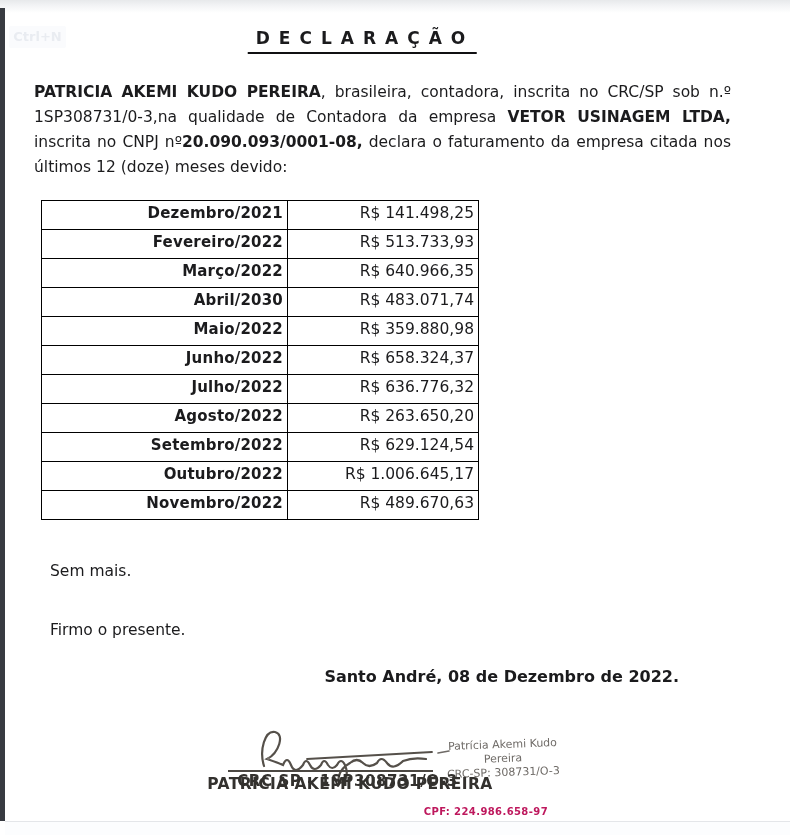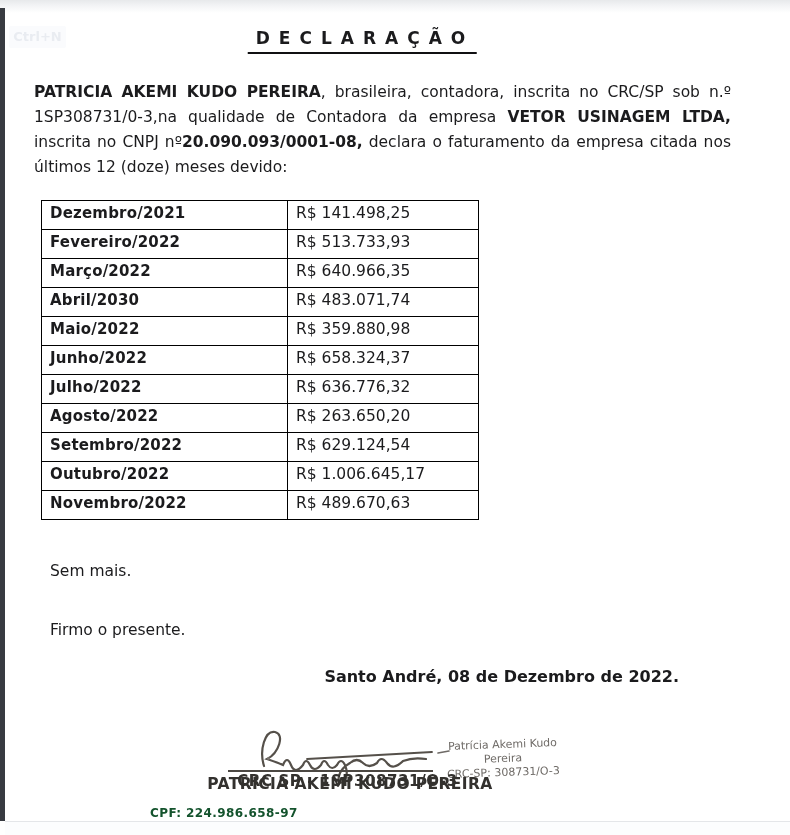--- a/index.html
+++ b/index.html
@@ -21,42 +21,42 @@
   .doc { position:absolute; left:0; top:0; width:724px; height:835px; color:#1b1b1d; }
   .title { position:absolute; top:28px; left:50%; transform:translateX(-50%);
            font-size:17px; font-weight:700; letter-spacing:9px;
            border-bottom:2.5px solid #101012; padding:0 2px 4px 8px; white-space:nowrap; }
   .para { position:absolute; left:34px; top:80px; width:697px;
           font-size:15.5px; line-height:25px; text-align:justify; }
   .para .b { font-weight:700; }
 
   table.revenue { position:absolute; left:41px; top:200px; border-collapse:collapse; }
   table.revenue td { border:1.5px solid #000; height:29px; vertical-align:top;
-                     padding:3px 4px 0 8px; }
+                     padding:3px 4px 0 8px;text-align:right; }
   td.month { width:246px; font-weight:700; font-size:15px; letter-spacing:.2px; }
   td.value { width:191px; font-size:15.5px; padding-left:10px; }
 
   .closing { position:absolute; left:50px; font-size:15.5px; }
   .closing.l1 { top:562px; }
   .closing.l2 { top:621px; }
   .dateline { position:absolute; right:45px; top:667px; font-size:16px; font-weight:700;text-align:center; }
 
   
   .sig-svg  { position:absolute; left:252px; top:722px; width:200px; height:62px; }
   .sig-dot  { position:absolute; left:267px; top:757px; width:3px; height:3px;
               background:#8a857f; border-radius:50%; opacity:.7; }
   .stamp { position:absolute; left:428px; top:738px; width:150px; text-align:center;
            color:#6e6a66; font-size:11px; line-height:14px; transform:rotate(-2deg); }
   .sig-line { position:absolute; left:228px; top:770px; width:205px; height:2px; background:#4c4843; }
   .sig-name { position:absolute; left:150px; top:775px; width:400px; text-align:center;
               font-size:15.5px; font-weight:700; color:#33312e; letter-spacing:.4px; }
   .sig-crc  { position:absolute; left:150px; top:772px; width:395px; text-align:center;
               font-size:15px; font-weight:700; color:#33312e; letter-spacing:.6px; }
-  .sig-cpf  { position:absolute; left:150px; top:806px; width:398px; text-align:left;
-              font-size:12px; font-weight:700; color:#14532d; letter-spacing:.4px; }
+  .sig-cpf  { position:absolute; left:150px; top:806px; width:398px; text-align:right;
+              font-size:10px; font-weight:700; color:#be185d; letter-spacing:.4px; }
 </style>
 </head>
 <body>
 
 <div class="viewport">
   <div class="top-strip"></div>
   <div class="left-bar"></div>
   <div class="shortcut-hint">Ctrl+N</div>
 
   <div class="doc">

